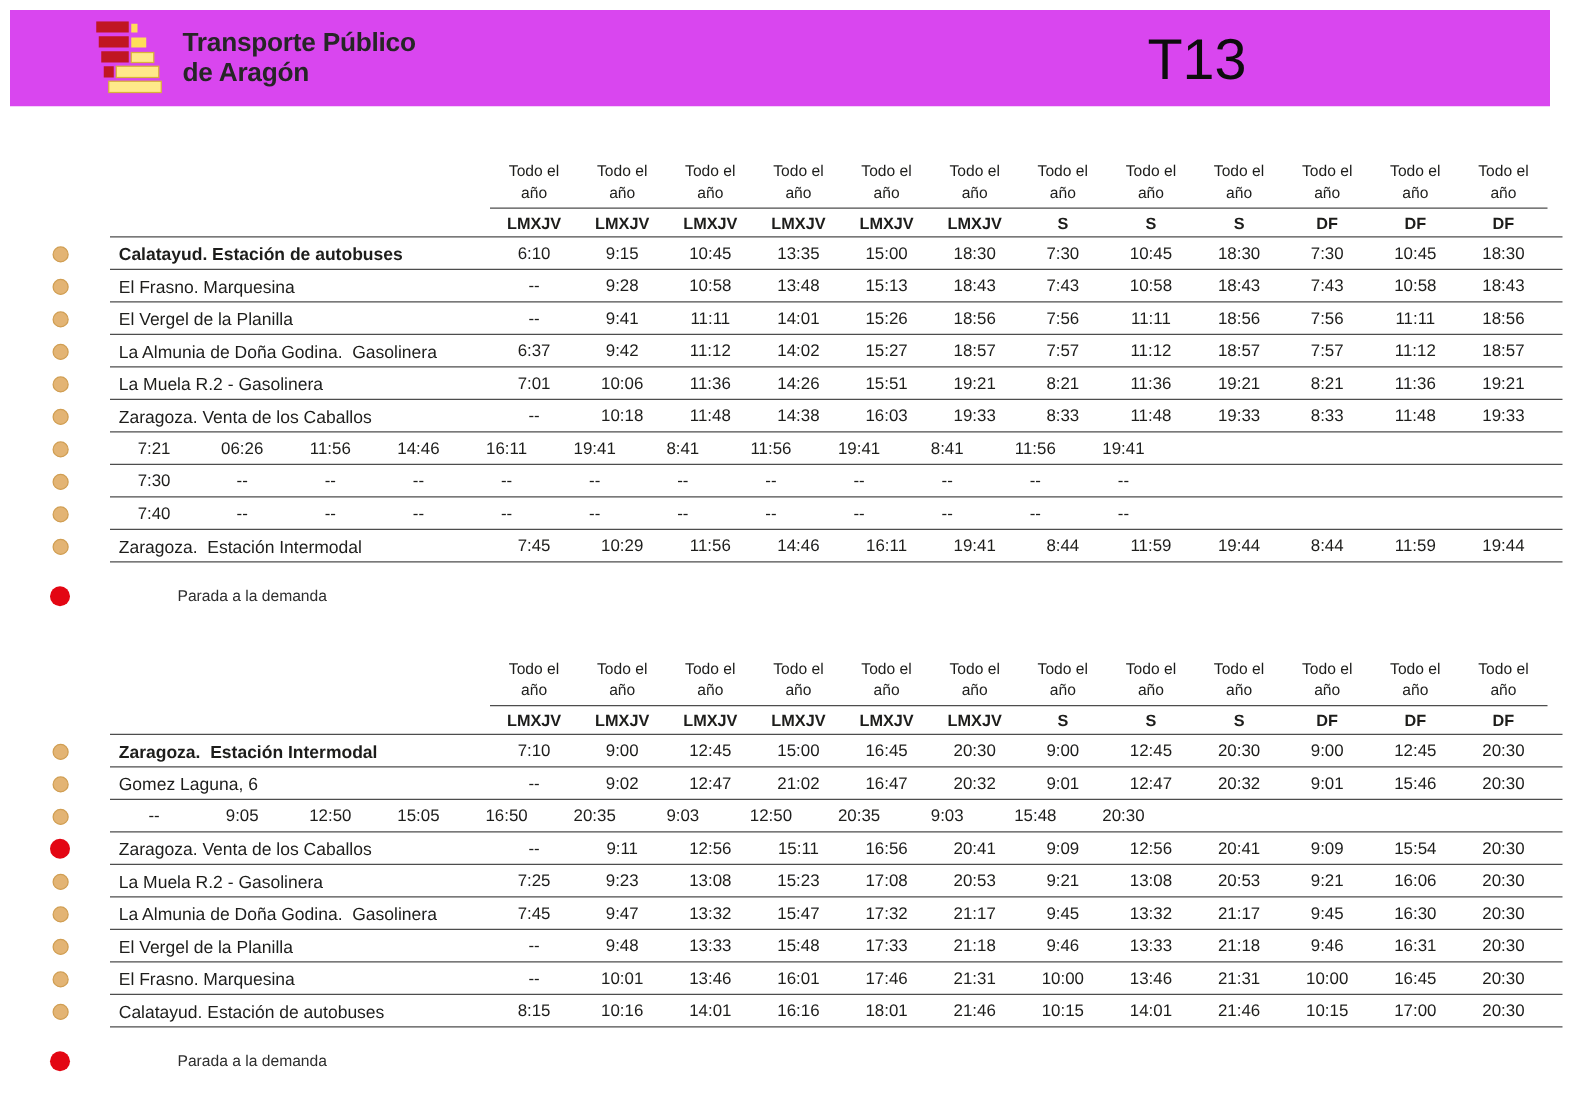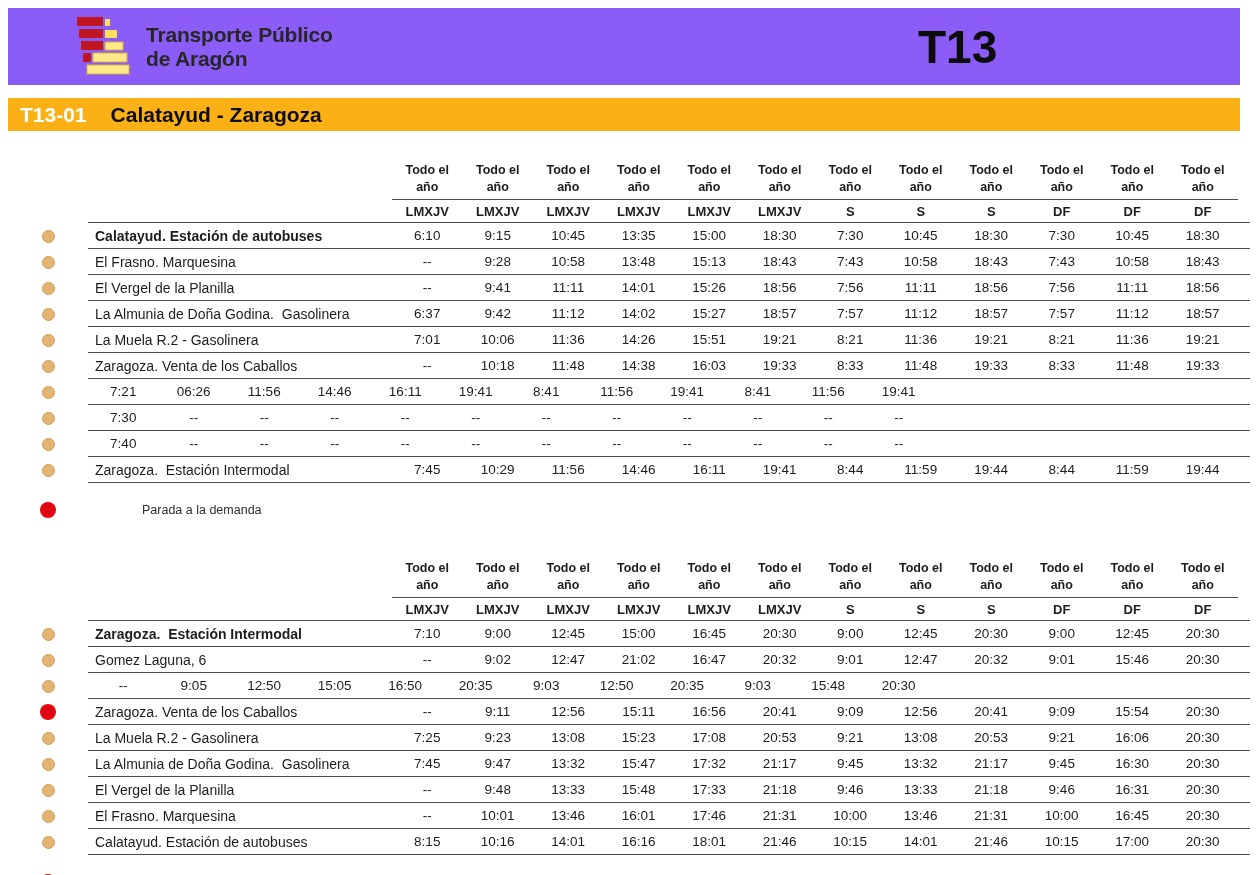--- a/index.html
+++ b/index.html
@@ -1,28 +1,28 @@
 <!DOCTYPE html>
 <html><head>
 <meta charset="utf-8">
 <style>
   * { margin:0; padding:0; box-sizing:border-box; }
   html,body { width:1258px; height:875px; background:#ffffff; overflow:hidden;
               font-family:"Liberation Sans", sans-serif; color:#1d1d1b; }
   .page { padding:8px 0 0 8px; width:1250px; }
 
   
-  .banner { width:1232px; height:77px; background:#8b5cf6; position:relative;
+  .banner { width:1232px; height:77px; background:#d946ef; position:relative;
             display:flex; align-items:center; }
   .brand { display:flex; align-items:center; margin-left:67px; }
   .logo { width:56px; height:60px; margin-right:15px; }
   .brand-text { font-weight:bold; font-size:21px; line-height:1.12; color:#262626;
                 letter-spacing:-0.2px; }
   .route-code-big { position:absolute; left:910px; top:50%; transform:translateY(-50%);
-                    font-size:46px; font-weight:bold; color:#0d0d0d; }
+                    font-size:46px; font-weight:normal; color:#0d0d0d; }
 
   .gap { height:13px; }
 
   
   .route-bar { width:1232px; height:33px; background:#FBB116; display:flex;
                align-items:center; font-size:21px; font-weight:bold; }
   .route-bar .code { color:#ffffff; margin-left:12px; }
   .route-bar .name { color:#0d0d0d; margin-left:24px; }
 
   
@@ -37,21 +37,21 @@
   .row-body.nb { border-bottom:none; }
 
   .col-station { width:304px; flex:0 0 304px; font-size:14px; padding-left:7px;
                  white-space:pre; }
   .col-station.bold { font-weight:bold; }
   .col-time { width:70.5px; flex:0 0 70.5px; text-align:center; }
 
   .hdr-period { height:44px; }
   .hdr-period .row-body { align-items:flex-end; }
   .times-underline { display:flex; border-bottom:1px solid #4d4d4d; padding-bottom:3px; }
-  .period-cell { font-size:12.5px; font-weight:bold; line-height:1.35; }
+  .period-cell { font-size:12.5px; font-weight:normal; line-height:1.35; }
 
   .hdr-day { height:23px; }
   .day-cell { font-size:13px; font-weight:bold; }
 
   .data-row { height:26px; }
   .time-cell { font-size:13.5px; }
 
   .dot { border-radius:50%; display:inline-block; }
   .dot.regular { width:13px; height:13px; background:#E3B474; border:1px solid #D09E52; }
   .dot.demand  { width:16px; height:16px; background:#E30613; border:none; }
@@ -80,24 +80,20 @@
       <div class="brand-text">
         <div>Transporte Público</div>
         <div>de Aragón</div>
       </div>
     </div>
     <div class="route-code-big">T13</div>
   </div>
 
   <div class="gap"></div>
 
-  <div class="route-bar">
-    <span class="code">T13-01</span>
-    <span class="name">Calatayud - Zaragoza</span>
-  </div>
 
   <div>
       <section class="timetable">
         <div class="t-row hdr-period">
           <div class="col-dot"></div>
           <div class="row-body nb">
             <div class="col-station"></div>
             <div class="times-underline">
               <div class="col-time period-cell">
                 <div>Todo el</div>

